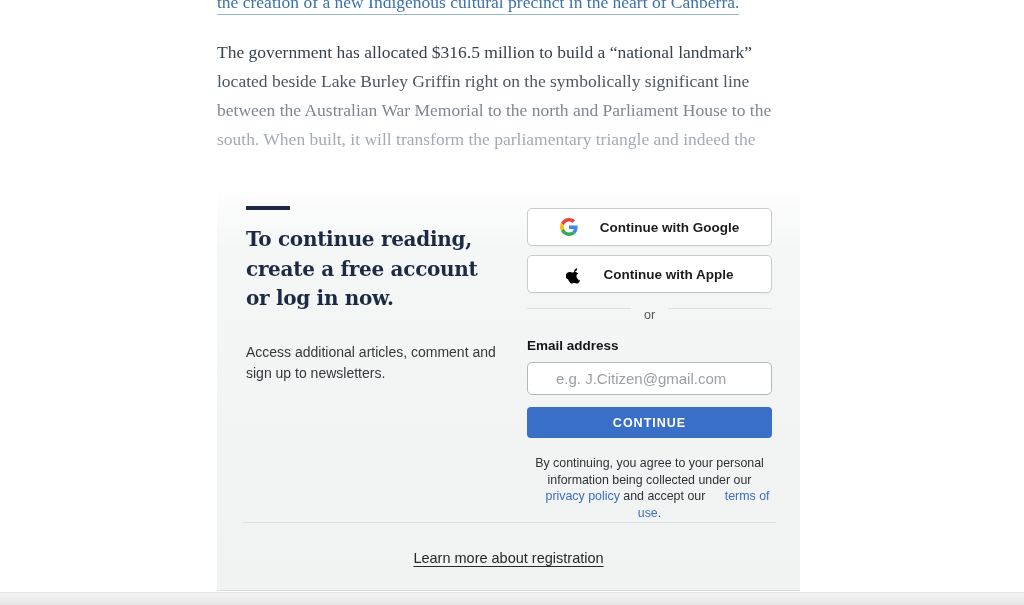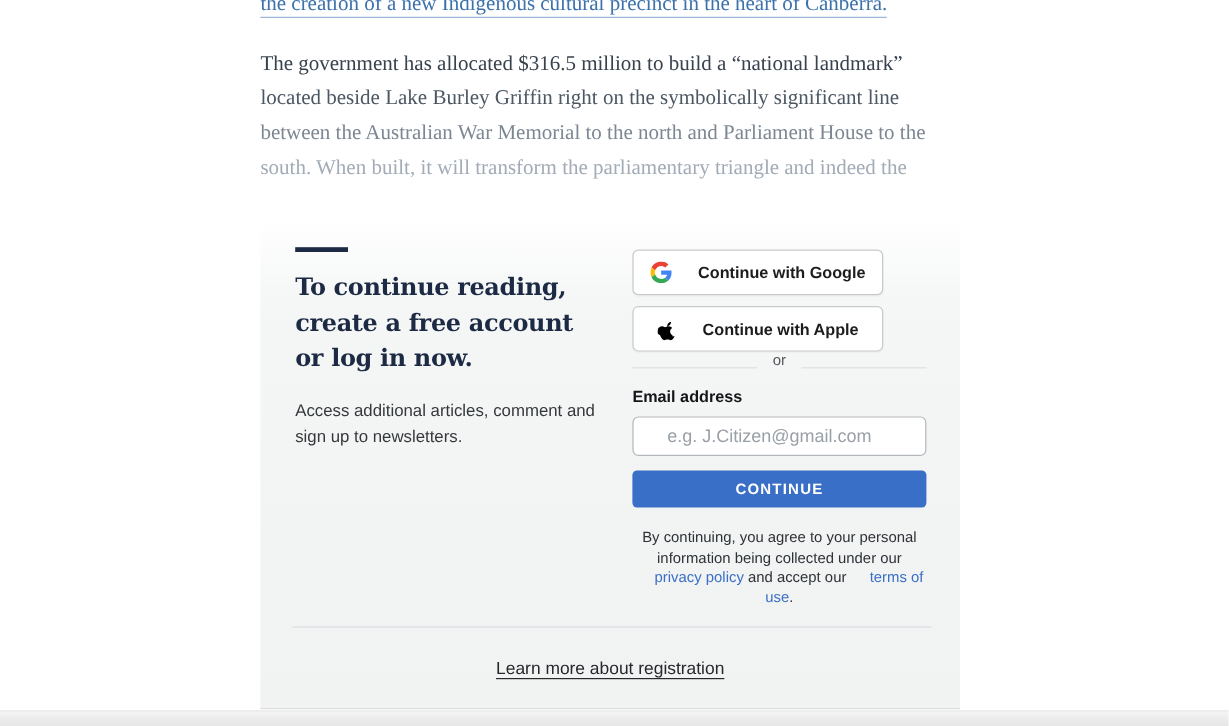--- a/index.html
+++ b/index.html
@@ -33,34 +33,34 @@
     background:linear-gradient(180deg, #ffffff 0%, #f5f6f6 16%, #f2f3f3 60%, #f1f2f2 100%);
     border-bottom:1px solid #dcdcdc;
   }
   .dash { position:absolute; left:29px; top:21px; width:44px; height:4px; background:#1c2a44; }
 
   .left-col { position:absolute; left:29px; top:40px; width:262px; }
   .headline {
     font-family:"DejaVu Serif", serif; font-weight:700;
     font-size:20px; line-height:29.5px; color:#1c2a44; letter-spacing:-0.3px;
   }
-  .subtext { margin-top:18px; font-size:14px; line-height:21.5px; color:#35383c; }
+  .subtext { margin-top:28px; font-size:14px; line-height:21.5px; color:#35383c; }
 
   .right-col { position:absolute; left:310px; top:23px; width:245px; }
   .oauth-btn {
-    width:209px; height:38px; background:#ffffff;
+    width:245px; height:38px; background:#ffffff;
     border:1px solid #c8cacd; border-radius:5px;
     display:flex; align-items:center; justify-content:center; gap:22px;
     cursor:pointer; box-shadow:0 1px 1px rgba(0,0,0,0.03);
   }
   .oauth-btn + .oauth-btn { margin-top:9px; }
   .oauth-label { font-size:13.5px; font-weight:700; color:#1c1c1e; }
   .g-icon svg, .a-icon svg { display:block; }
 
-  .or-row { display:flex; align-items:flex-end; }
+  .or-row { margin-top:15px; display:flex; align-items:flex-start; }
   .or-row .rule { flex:1; height:1px; background:#dcdfe2; }
   .or-row .or-text { padding:0 13px; font-size:12.5px; color:#53575c; }
 
   .email-label { margin-top:16px; font-size:13.5px; font-weight:700; color:#131519; }
   .email-input {
     margin-top:9px; width:245px; height:33px;
     border:1px solid #b3b7bb; border-radius:5px; background:#ffffff;
     padding:0 28px; font-size:15px; color:#333; outline:none;
     font-family:"Liberation Sans", sans-serif;
   }

